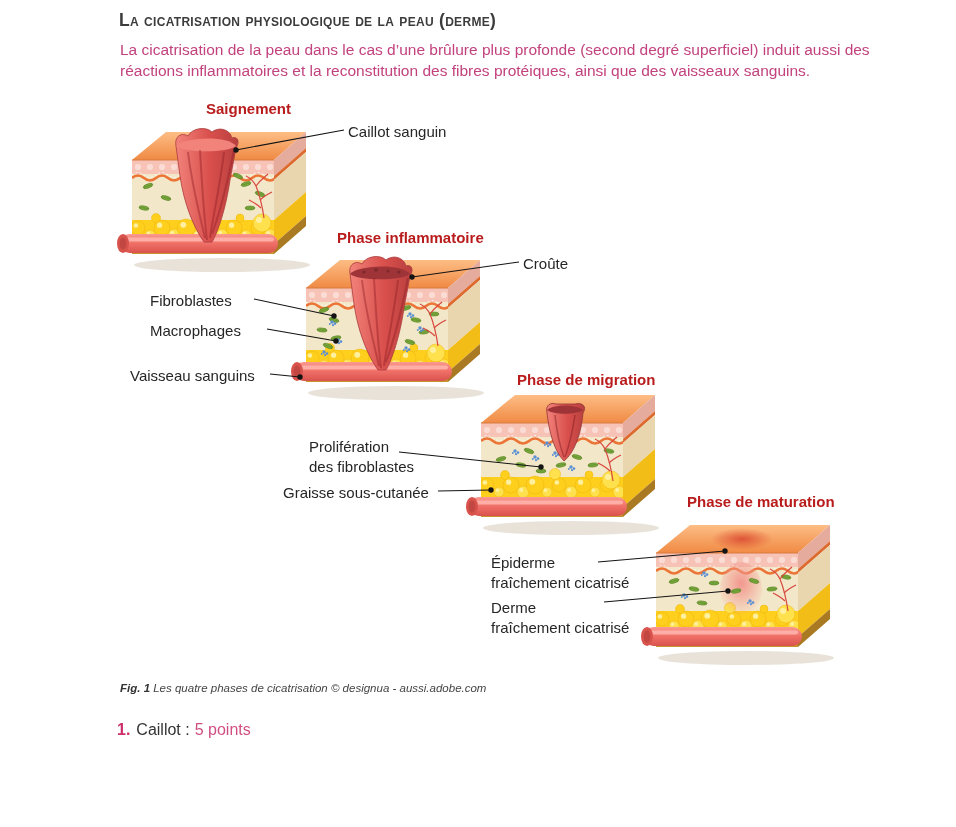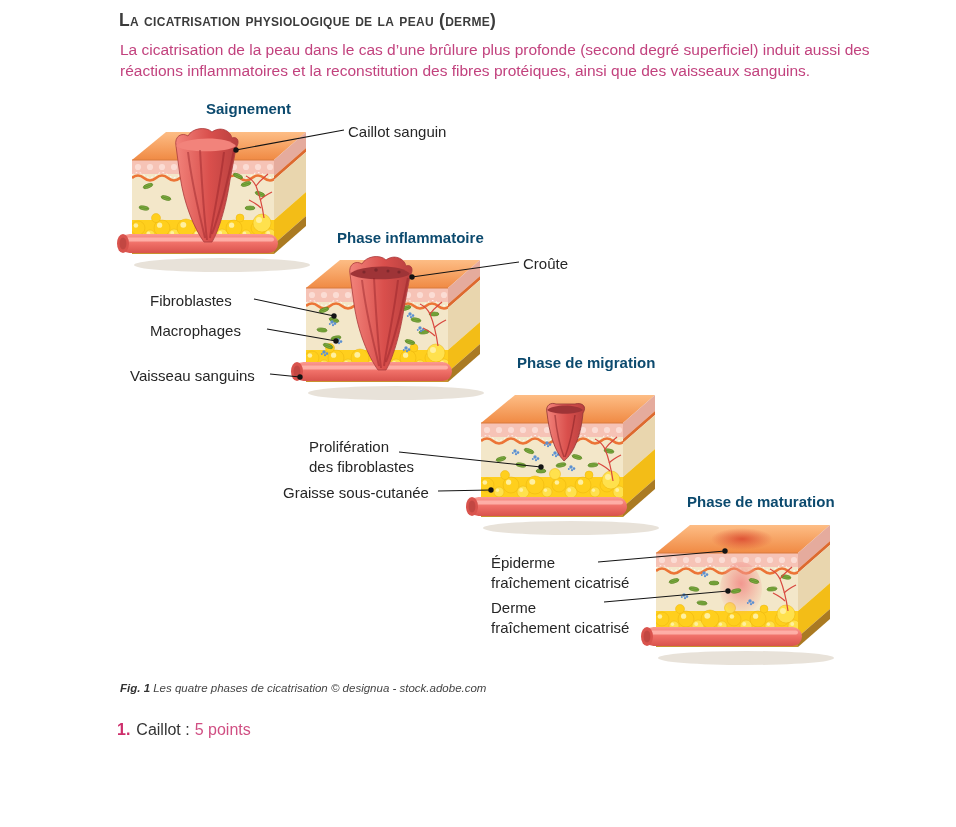--- a/index.html
+++ b/index.html
@@ -2,21 +2,21 @@
 <html lang="fr"><head>
 <meta charset="utf-8">
 <style>
   html,body{margin:0;padding:0;background:#ffffff;}
   #page{position:relative;width:956px;height:757px;background:#ffffff;overflow:hidden;
         font-family:"Liberation Sans","DejaVu Sans",sans-serif;color:#2e2e2e;}
   .abs{position:absolute;}
   #doc-title{left:119px;top:10px;font-size:17.5px;font-weight:bold;color:#3c3c3c;
              font-variant:small-caps;letter-spacing:0.3px;}
   #intro{left:120px;top:39px;font-size:15.5px;line-height:21px;color:#c2427e;}
-  .phase-title{font-size:15px;font-weight:bold;color:#0c4a6e;white-space:nowrap;}
+  .phase-title{font-size:15px;font-weight:bold;color:#b91c1c;white-space:nowrap;}
   .lbl{font-size:15px;color:#262626;line-height:20px;white-space:nowrap;}
   .lbl.right{}
   .skin-block{position:absolute;width:200px;height:160px;}
   .skin-block svg{display:block;overflow:visible;}
   #leader-lines{position:absolute;left:0;top:0;pointer-events:none;}
   #caption{left:120px;top:682px;font-size:11.5px;font-style:italic;color:#444;}
   #caption b{color:#333;}
   #question{left:117px;top:721px;font-size:16px;}
   #question .qnum{color:#ce2e6b;font-weight:bold;}
   #question .qtext{color:#333333;margin-left:6px;}
@@ -31,21 +31,21 @@
 
   <div class="abs" id="doc-title">La cicatrisation physiologique de la peau (derme)</div>
 
   <div class="abs" id="intro">
     <div>La cicatrisation de la peau dans le cas d’une brûlure plus profonde (second degré superficiel) induit aussi des</div>
     <div>réactions inflammatoires et la reconstitution des fibres protéiques, ainsi que des vaisseaux sanguins.</div>
   </div>
 
   <div class="abs phase-title" style="left:206px;top:100px">Saignement</div>
   <div class="abs phase-title" style="left:337px;top:229px">Phase inflammatoire</div>
-  <div class="abs phase-title" style="left:517px;top:354px">Phase de migration</div>
+  <div class="abs phase-title" style="left:517px;top:371px">Phase de migration</div>
   <div class="abs phase-title" style="left:687px;top:493px">Phase de maturation</div>
 
   <div class="skin-block" id="block-p1" style="left:114px;top:116px">
       <svg width="200" height="160" viewBox="0 0 200 160" xmlns="http://www.w3.org/2000/svg">
     <defs>
       <linearGradient id="p1-top" x1="0" y1="0" x2="0" y2="1">
         <stop offset="0" stop-color="#fdbd85"></stop>
             <stop offset="1" stop-color="#f08a44"></stop>
       </linearGradient>
       <linearGradient id="p1-vessel" x1="0" y1="0" x2="0" y2="1">
@@ -745,21 +745,21 @@
   <div class="abs lbl" style="left:491px;top:553px">
     <div>Épiderme</div>
     <div>fraîchement cicatrisé</div>
   </div>
   <div class="abs lbl" style="left:491px;top:598px">
     <div>Derme</div>
     <div>fraîchement cicatrisé</div>
   </div>
 
   <div class="abs" id="caption">
-    <b>Fig. 1</b><span> Les quatre phases de cicatrisation © designua - stock.adobe.com</span>
+    <b>Fig. 1</b><span> Les quatre phases de cicatrisation © designua - aussi.adobe.com</span>
   </div>
 
   <div class="abs" id="question">
     <span class="qnum">1.</span><span class="qtext">Caillot :</span><span class="qpoints">5 points</span>
   </div>
 
   <div class="abs" id="bullet">
     <span class="dash">–</span>
     <div>
       <div>d’elles ;</div>

